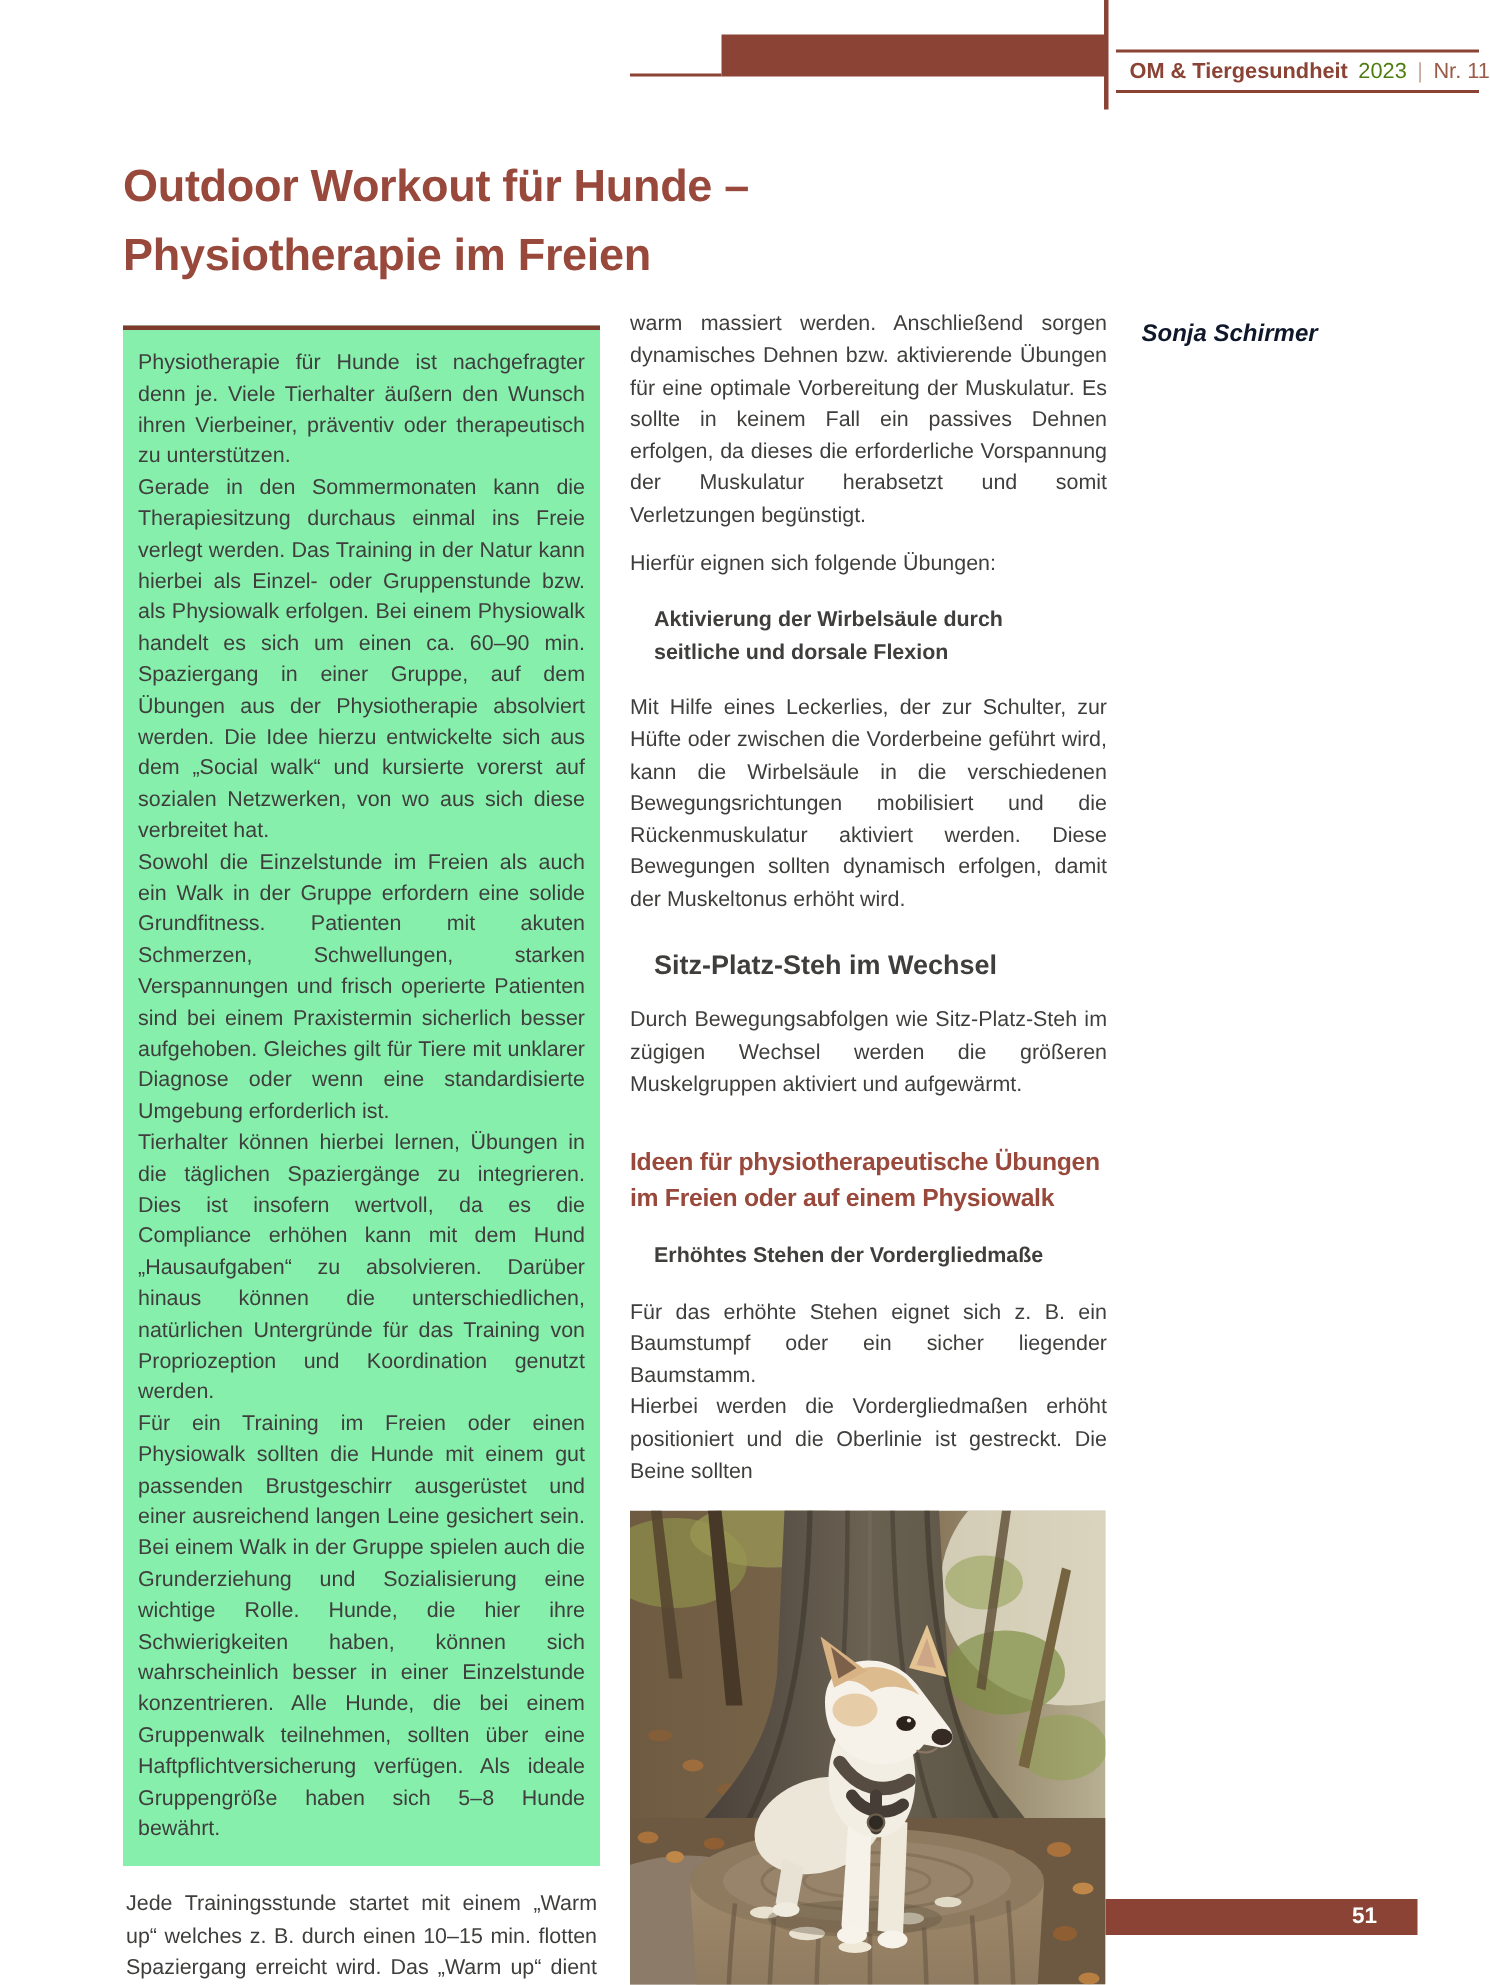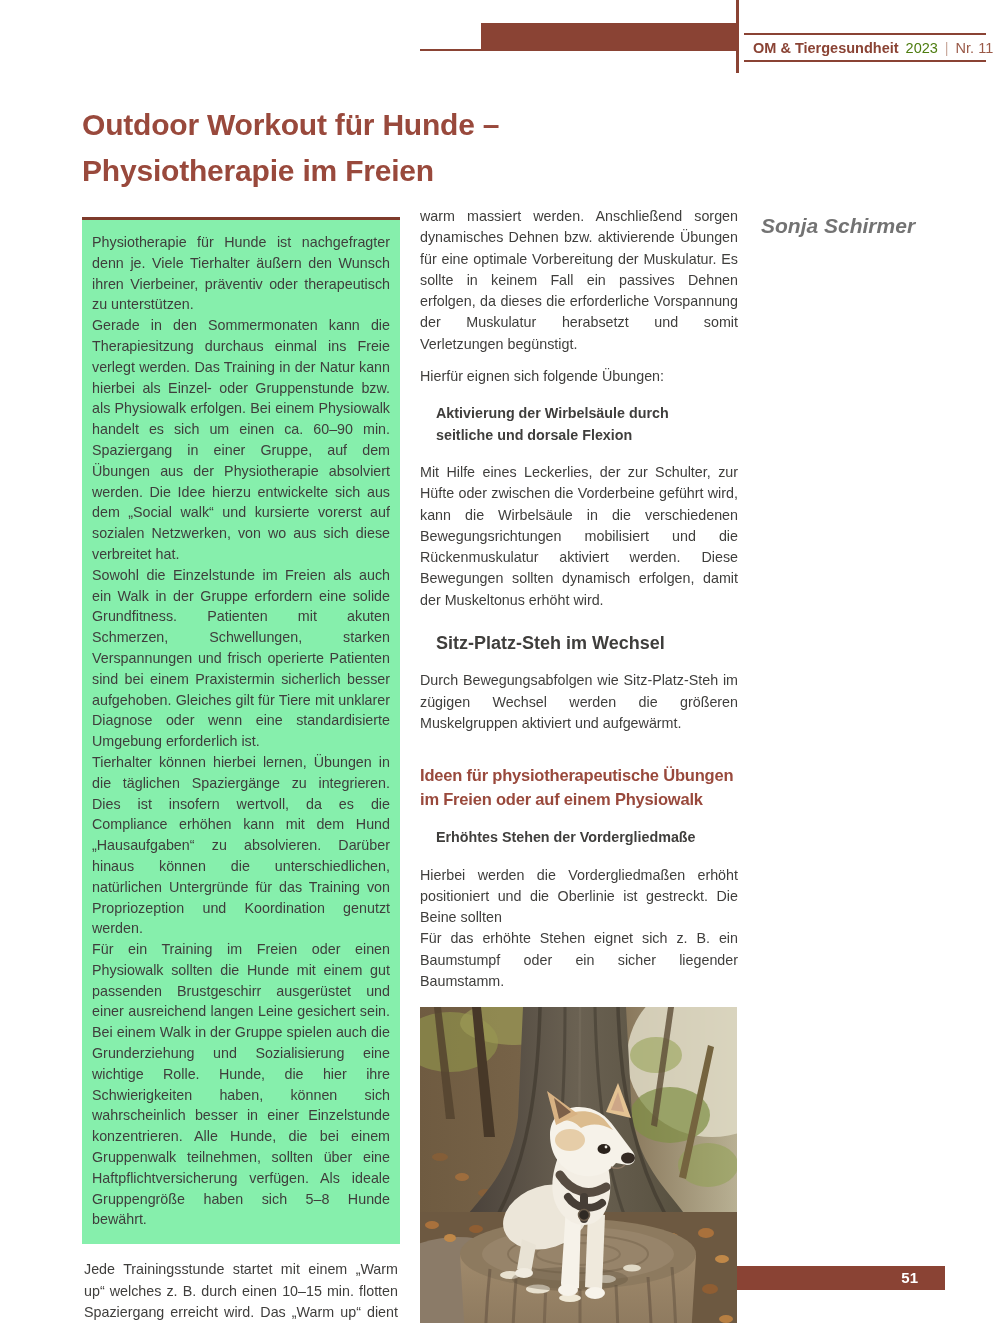--- a/index.html
+++ b/index.html
@@ -25,21 +25,21 @@
   .journal-header .issue   { color:#9a5a48; }
 
   
   .title {
     position:absolute; left:82px; top:90px;
     font-size:30px; font-weight:bold; line-height:46px;
     letter-spacing:-0.2px; color:#99493c;margin-top:12px;
   }
   .author {
     position:absolute; left:761px; top:214px;
-    font-size:21px; font-weight:bold; font-style:italic; color:#737373;
+    font-size:16px; font-weight:bold; font-style:italic; color:#0f172a;
   }
 
   
   .left-col { position:absolute; left:82px; top:217px; width:318px; }
   .intro-box {
     background:#86efac; border-top:3px solid #7e3b2b;
     padding:12px 10px 14px 10px; box-sizing:border-box;
   }
   .intro-box p {
     margin:0; font-size:14.3px; line-height:20.8px;
@@ -115,22 +115,22 @@
     <p class="lead sp-b">Hierfür eignen sich folgende Übungen:</p>
 
     <h4 class="subhead" style="font-size:14.3px; line-height:21.3px;">Aktivierung der Wirbelsäule durch seitliche und dorsale Flexion</h4>
     <p class="sp-c">Mit Hilfe eines Leckerlies, der zur Schulter, zur Hüfte oder zwischen die Vorderbeine geführt wird, kann die Wirbelsäule in die verschiedenen Bewegungsrichtun­gen mobilisiert und die Rückenmuskulatur aktiviert werden. Diese Bewegungen sollten dynamisch erfol­gen, damit der Muskeltonus erhöht wird.</p>
 
     <h4 class="subhead" style="font-size:18px; line-height:21.3px;">Sitz-Platz-Steh im Wechsel</h4>
     <p class="sp-d">Durch Bewegungsabfolgen wie Sitz-Platz-Steh im zügigen Wechsel werden die größeren Muskelgrup­pen aktiviert und aufgewärmt.</p>
 
     <h3 class="section-title">Ideen für physiotherapeutische Übungen im Freien oder auf einem Physiowalk</h3>
     <h4 class="subhead" style="font-size:14.3px; line-height:21.3px;">Erhöhtes Stehen der Vordergliedmaße</h4>
+    <p>Für das erhöhte Stehen eignet sich z. B. ein Baum­stumpf oder ein sicher liegender Baumstamm.</p>
     <p>Hierbei werden die Vordergliedmaßen erhöht positio­niert und die Oberlinie ist gestreckt. Die Beine sollten</p>
-    <p>Für das erhöhte Stehen eignet sich z. B. ein Baum­stumpf oder ein sicher liegender Baumstamm.</p>
 
     <div class="photo-wrap">
       <svg viewBox="0 0 317 392" width="317" height="392" role="img" aria-label="Weißer Hund mit Geschirr steht auf einem Baumstumpf im Wald">
         <defs>
           <linearGradient id="bgg" x1="0" y1="0" x2="1" y2="0">
             <stop offset="0" stop-color="#6f5b41"></stop>
             <stop offset="0.55" stop-color="#7c684c"></stop>
             <stop offset="1" stop-color="#b8b093"></stop>
           </linearGradient>
           <linearGradient id="trunkg" x1="0" y1="0" x2="1" y2="0">

